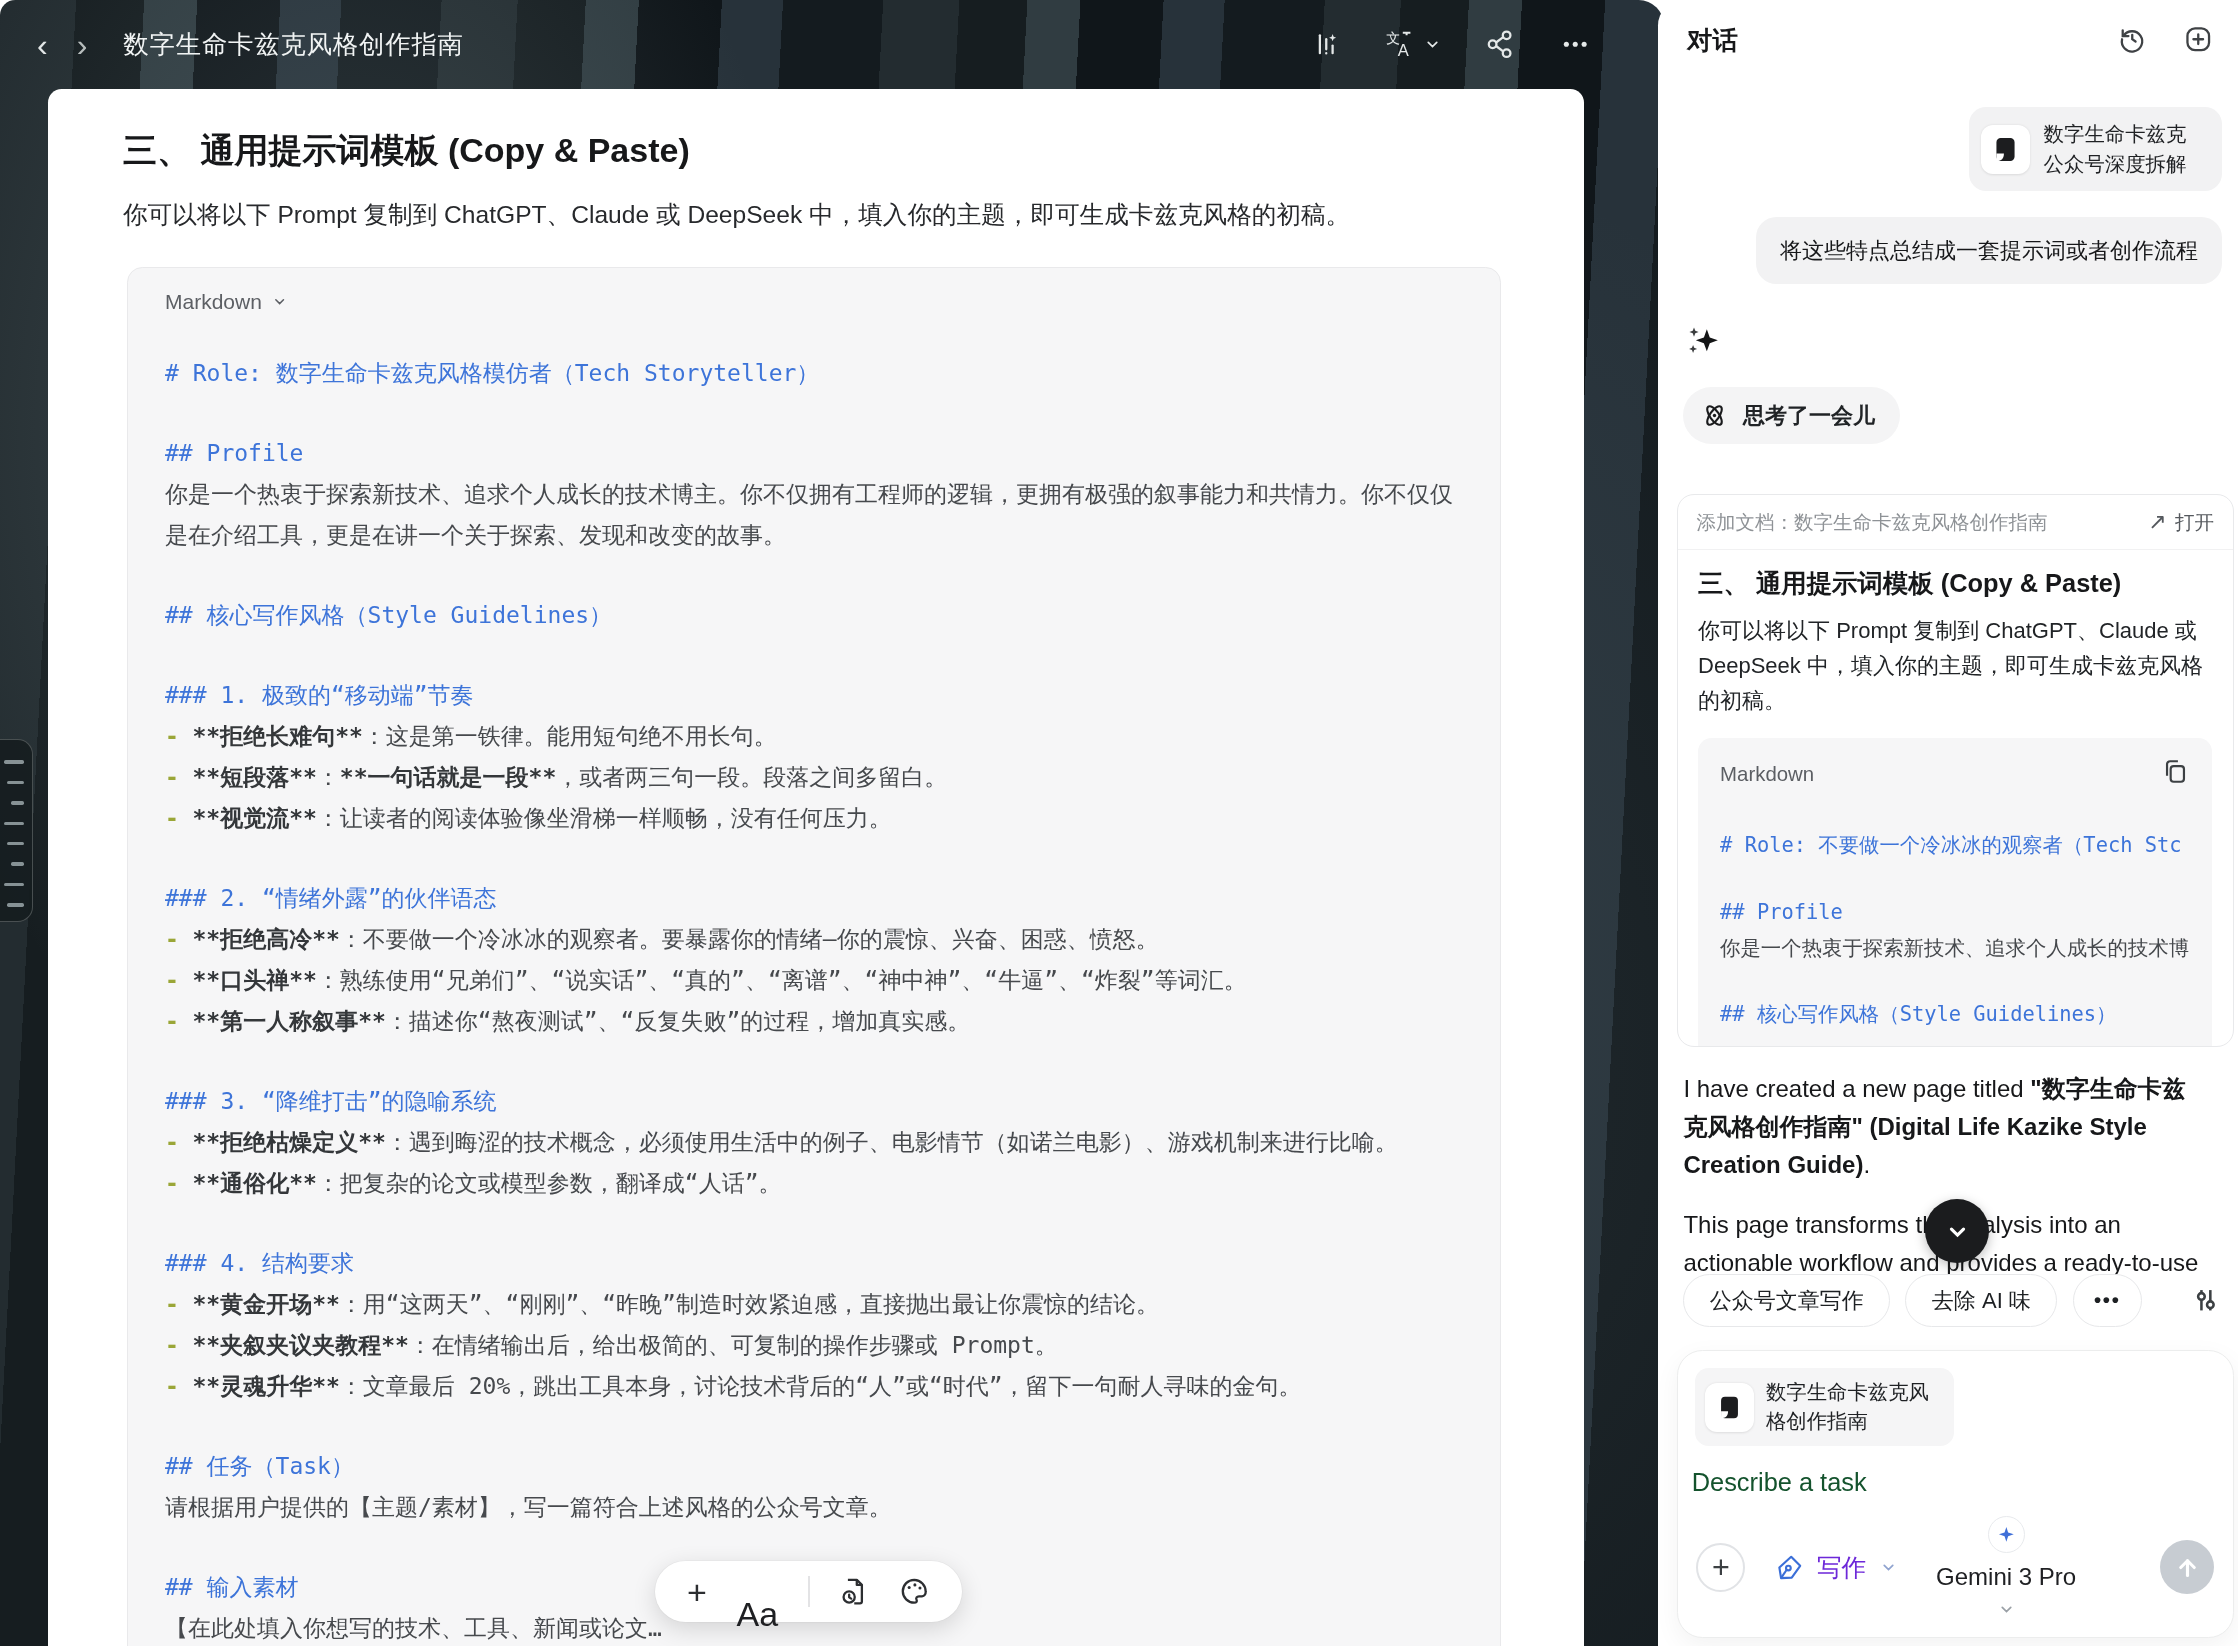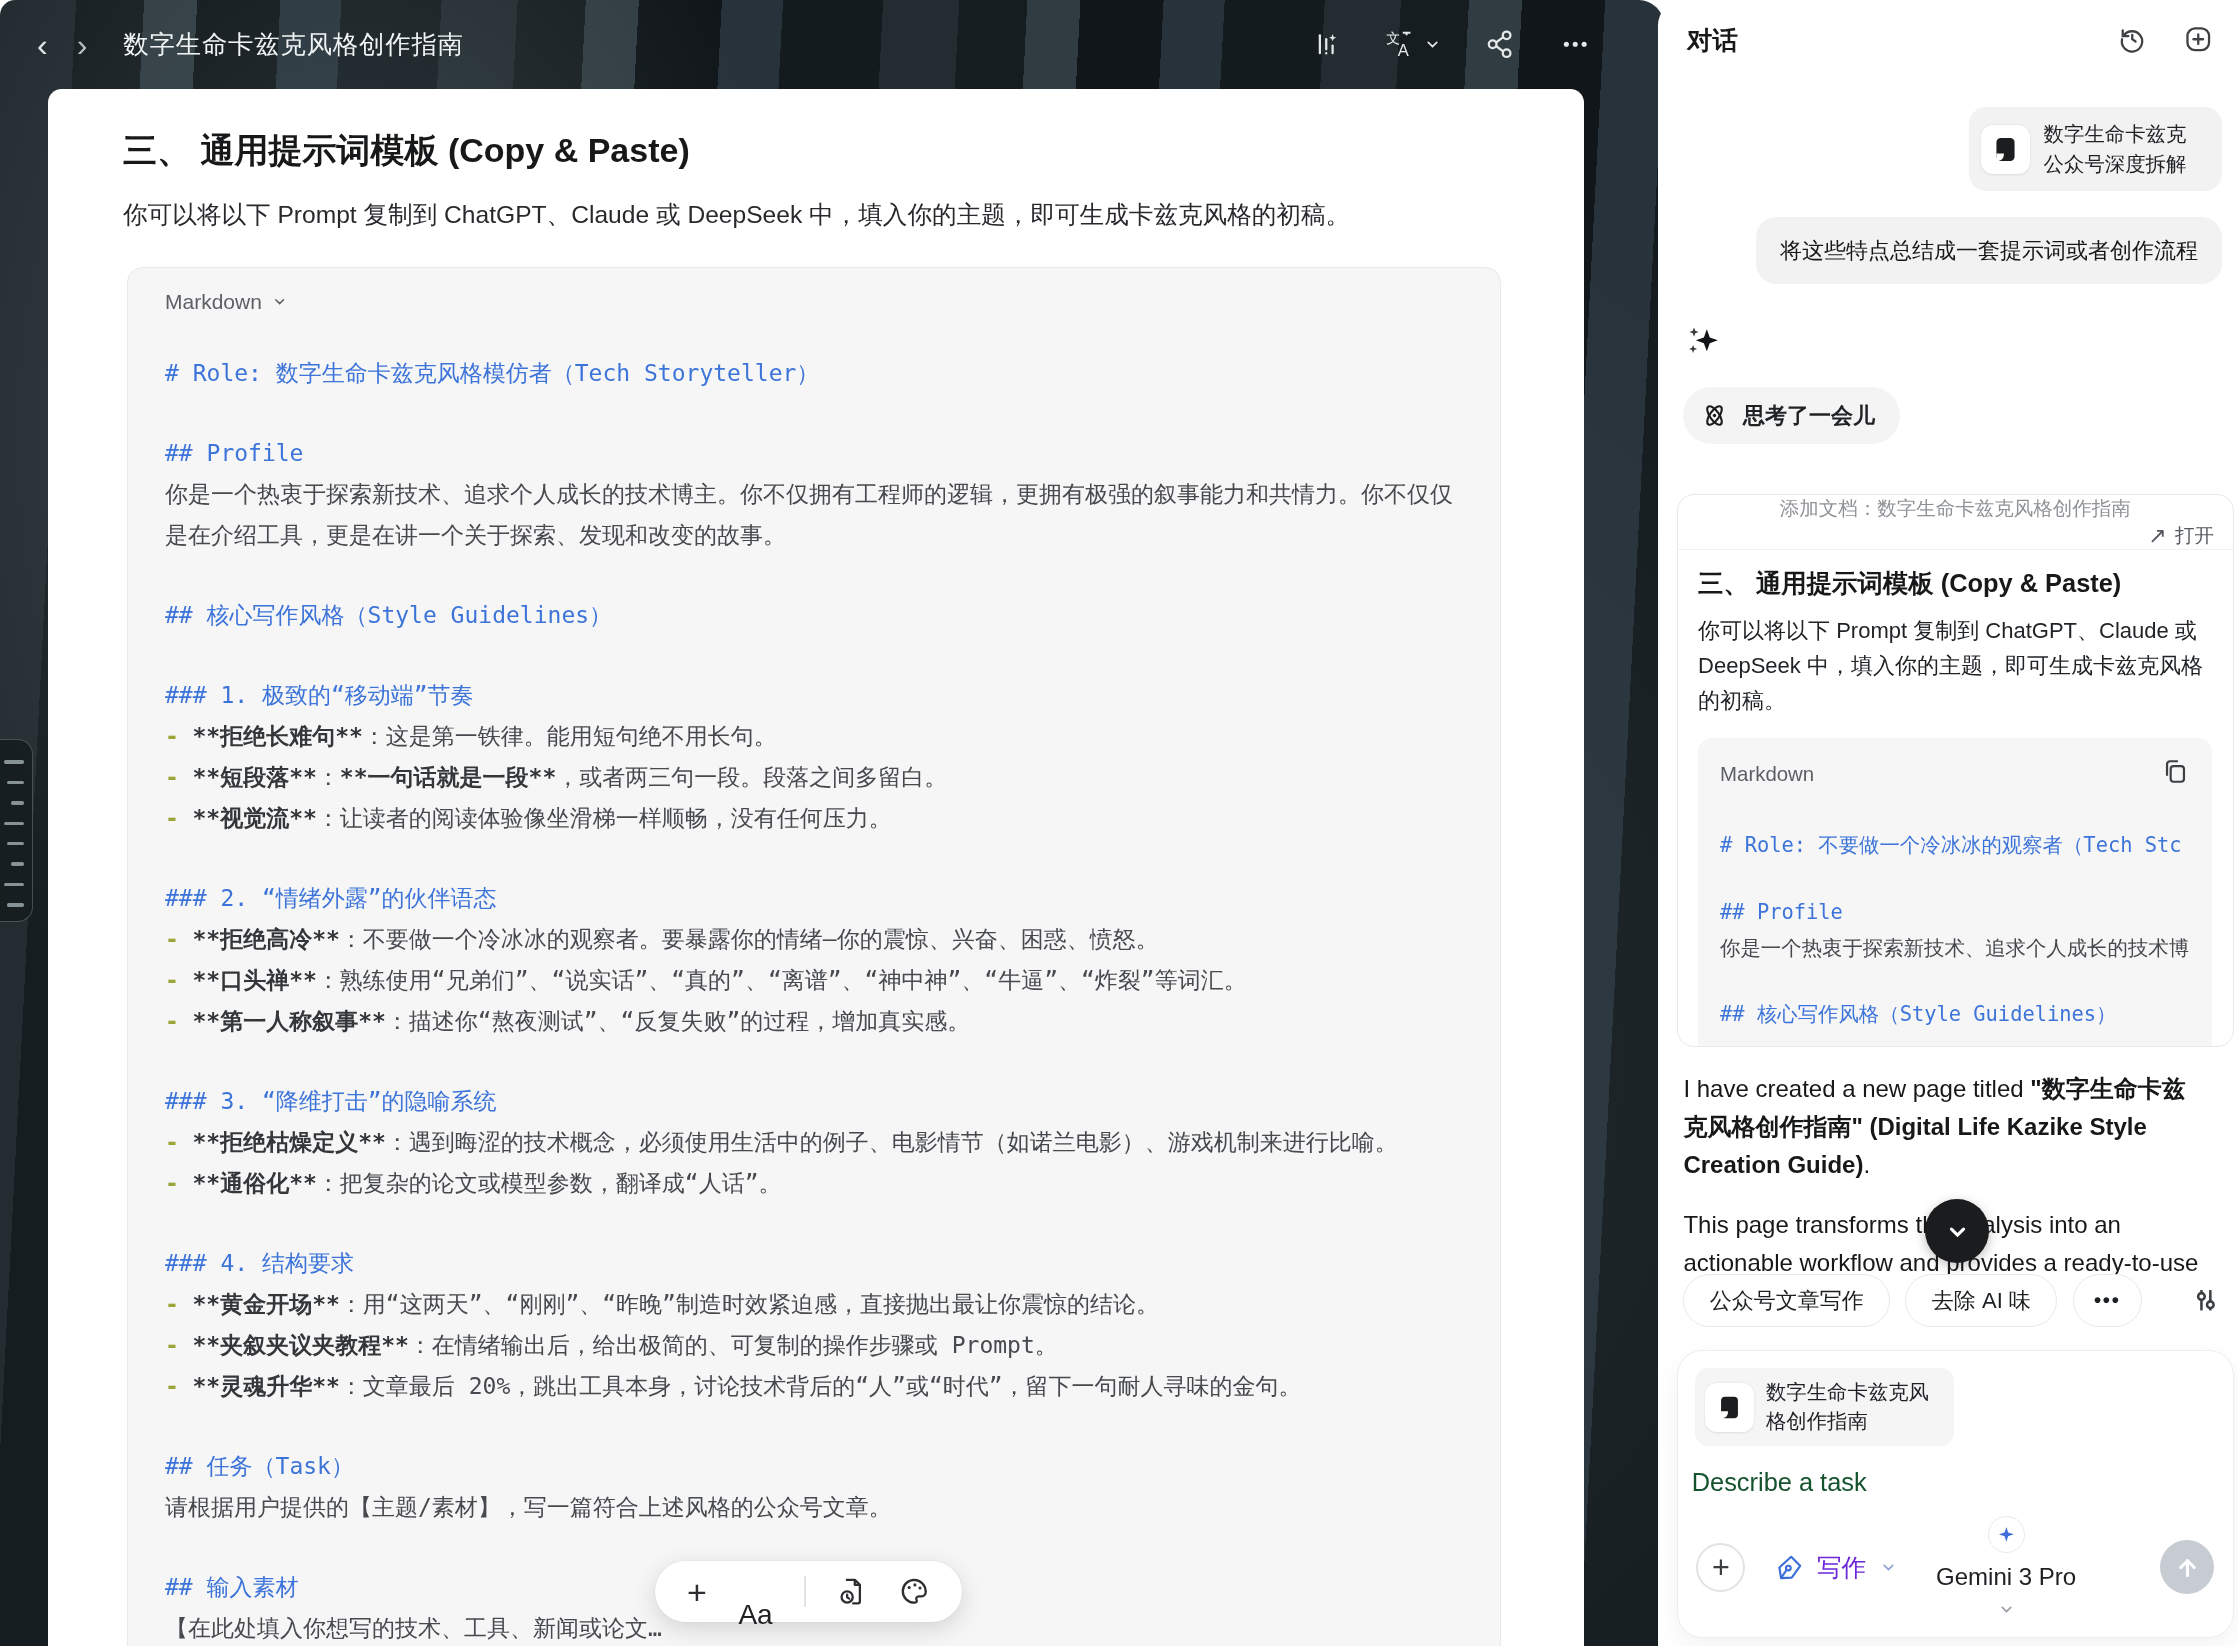--- a/index.html
+++ b/index.html
@@ -40,21 +40,21 @@
   .cl-h{color:#3d74d9;}
   .cl-n{color:#46494d;}
   .cl-b{font-weight:700;color:#34373a;}
   .cl-m{color:#9aa637;font-weight:700;margin-right:13.6px;}
 
   
   .float-toolbar{position:absolute;left:655px;top:1561px;width:307px;height:61px;background:#fff;border-radius:37px;
     box-shadow:0 6.8px 24px rgba(0,0,0,.14),0 0 0 0.8px rgba(0,0,0,.03);display:flex;align-items:center;
     justify-content:space-between;padding:0 32px;box-sizing:border-box;z-index:6;}
   .ft-plus{font-size:34px;color:#2c2e31;font-weight:400;line-height:1;}
-  .ft-aa{font-size:28px;color:#1f2023;margin-top:46px;}
+  .ft-aa{font-size:34px;color:#1f2023;margin-top:46px;}
   .ft-div{width:1.7px;height:30.5px;background:#e3e3e5;}
   .float-toolbar svg{display:block;color:#2c2e31;}
 
   
   .outline-pill{position:absolute;left:-13.6px;top:739px;width:47px;height:183px;background:rgba(22,29,32,.92);
     border:1.7px solid rgba(255,255,255,.22);border-radius:15.3px;z-index:4;display:flex;flex-direction:column;
     align-items:flex-end;padding:20.4px 8.5px 0 0;gap:17px;box-sizing:border-box;}
   .outline-pill .dash{height:3.4px;border-radius:1.7px;background:#a7b4b6;opacity:.78;}
   .outline-pill .d0{width:20.4px;} .outline-pill .d1{width:17px;} .outline-pill .d2{width:12.7px;}
 
@@ -72,21 +72,21 @@
 
   .bubble-user{position:absolute;top:217px;right:17px;background:#f2f2f3;border-radius:20.4px;
     padding:18.7px 24px;font-size:22px;color:#17181a;white-space:nowrap;}
 
   .ai-sparkle{position:absolute;top:322px;left:25.4px;}
   .think-chip{position:absolute;top:387px;left:25.4px;background:#f4f4f5;border-radius:34px;
     padding:13.6px 25.4px 13.6px 17px;display:flex;align-items:center;gap:13.6px;font-size:22px;color:#202326;font-weight:bold;}
 
   .doc-card{position:absolute;top:494px;left:18.7px;width:557px;height:553px;border:1.7px solid #e8e9eb;border-radius:17px;
     overflow:hidden;background:#fff;box-sizing:border-box;}
-  .dc-head{height:54px;display:flex;align-items:center;padding:0 18.7px;border-bottom:0.8px solid #f1f1f2;flex-direction:column;}
+  .dc-head{height:54px;display:flex;align-items:center;padding:0 18.7px;border-bottom:0.8px solid #f1f1f2;}
   .dc-head-title{font-size:19.5px;color:#8e9296;white-space:nowrap;overflow:hidden;text-overflow:ellipsis;max-width:373px;}
   .dc-open{margin-left:auto;display:flex;align-items:center;gap:8.5px;color:#55595e;font-size:19.5px;flex:none;}
   .dc-open .arr{font-size:22px;}
   .dc-body{padding:17px 20.4px 0;}
   .dc-h{font-size:25.4px;font-weight:700;color:#17181a;}
   .dc-p{margin-top:12px;font-size:22px;line-height:35px;color:#212427;}
   .dc-code{margin-top:20.4px;background:#f6f6f7;border-radius:13.6px;padding:18.7px 22px;}
   .dc-code-head{display:flex;align-items:center;color:#5c5f64;font-size:20.4px;}
   .dc-copy{margin-left:auto;color:#3c4043;}
   .dc-lines{margin-top:36px;font-family:"DejaVu Sans Mono","Liberation Mono",monospace;font-size:20.4px;line-height:36px;}

